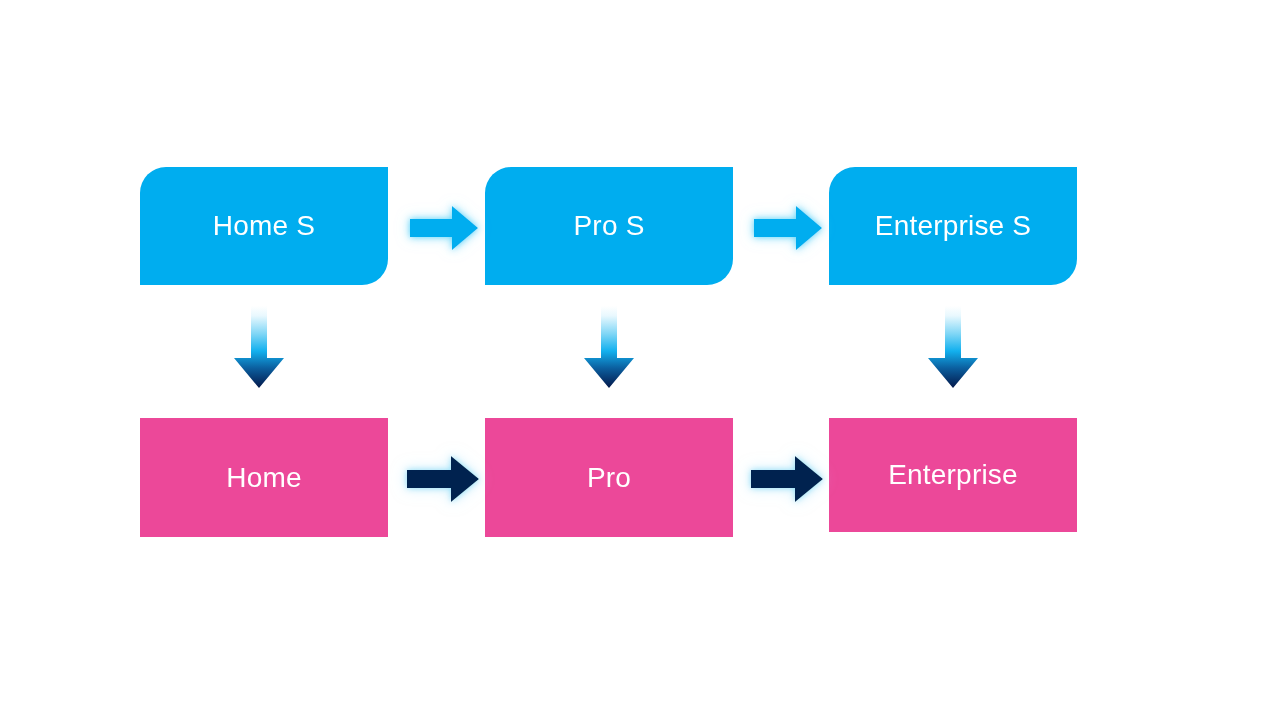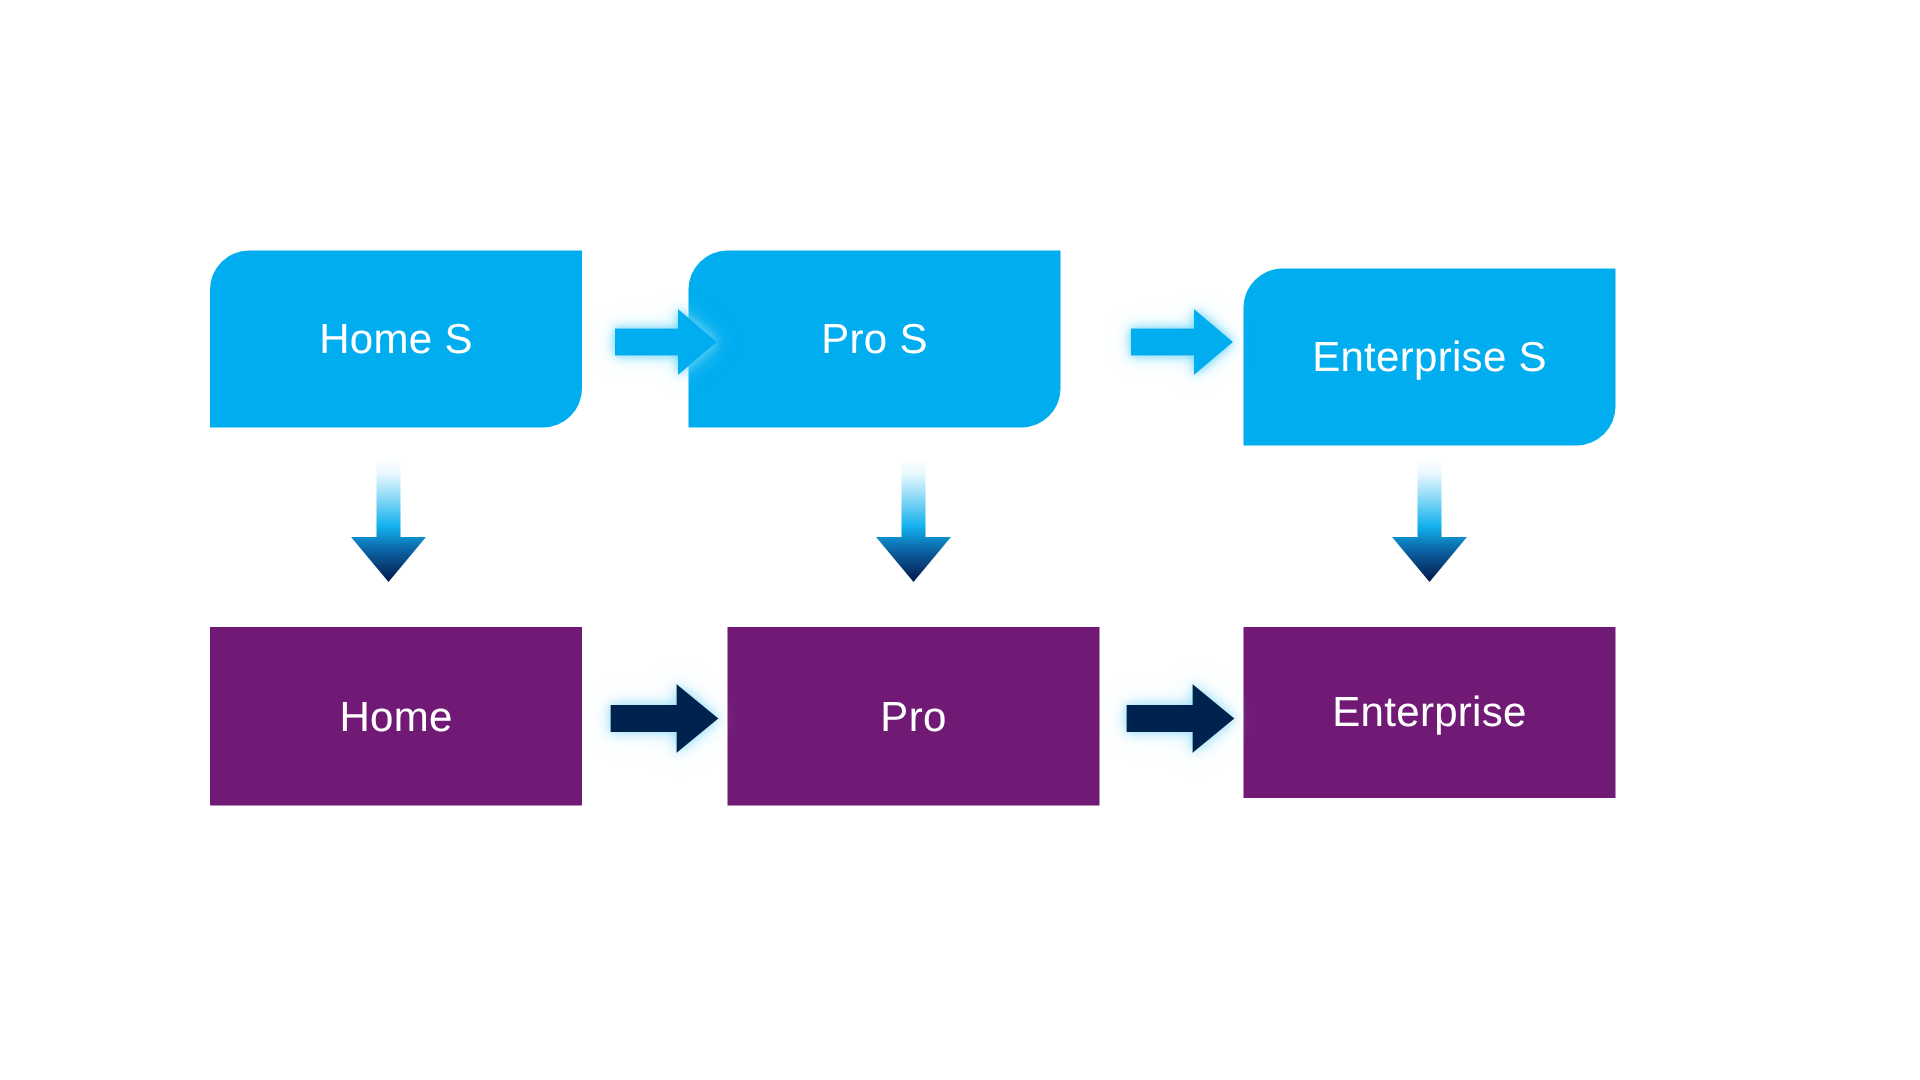--- a/index.html
+++ b/index.html
@@ -38,21 +38,21 @@
     user-select: none;
   }
 
   .node-box.service {
     background: #00ADEF;
     
     border-radius: 26px 0 26px 0;
   }
 
   .node-box.product {
-    background: #701a75;
+    background: #ec4899;
     border-radius: 0;
     align-items: center;
   }
 
   .node-label {
     display: block;
     pointer-events: none;
   }
 
   
@@ -94,25 +94,25 @@
         <stop offset="76%" stop-color="#0B5E9E"></stop>
         <stop offset="100%" stop-color="#04184A"></stop>
       </linearGradient>
     </defs>
   </svg>
 
   <div class="node-box service" style="left:140px; top:167px; width:248px; height:118px;">
     <span class="node-label">Home S</span>
   </div>
 
-  <div class="node-box service" style="left:459px; top:167px; width:248px; height:118px;">
+  <div class="node-box service" style="left:485px; top:167px; width:248px; height:118px;">
     <span class="node-label">Pro S</span>
   </div>
 
-  <div class="node-box service" style="left:829px; top:167px; width:248px; height:118px;margin-top:12px;">
+  <div class="node-box service" style="left:829px; top:167px; width:248px; height:118px;">
     <span class="node-label">Enterprise S</span>
   </div>
 
   <span class="arrow-h" style="left:408px; top:203px;">
     <svg width="72" height="50" viewBox="0 0 72 50">
       <path d="M2,16 L44,16 L44,3 L70,25 L44,47 L44,34 L2,34 Z" fill="#00ADEF" filter="url(#glow-cyan)"></path>
     </svg>
   </span>
 
   <span class="arrow-h" style="left:752px; top:203px;">

